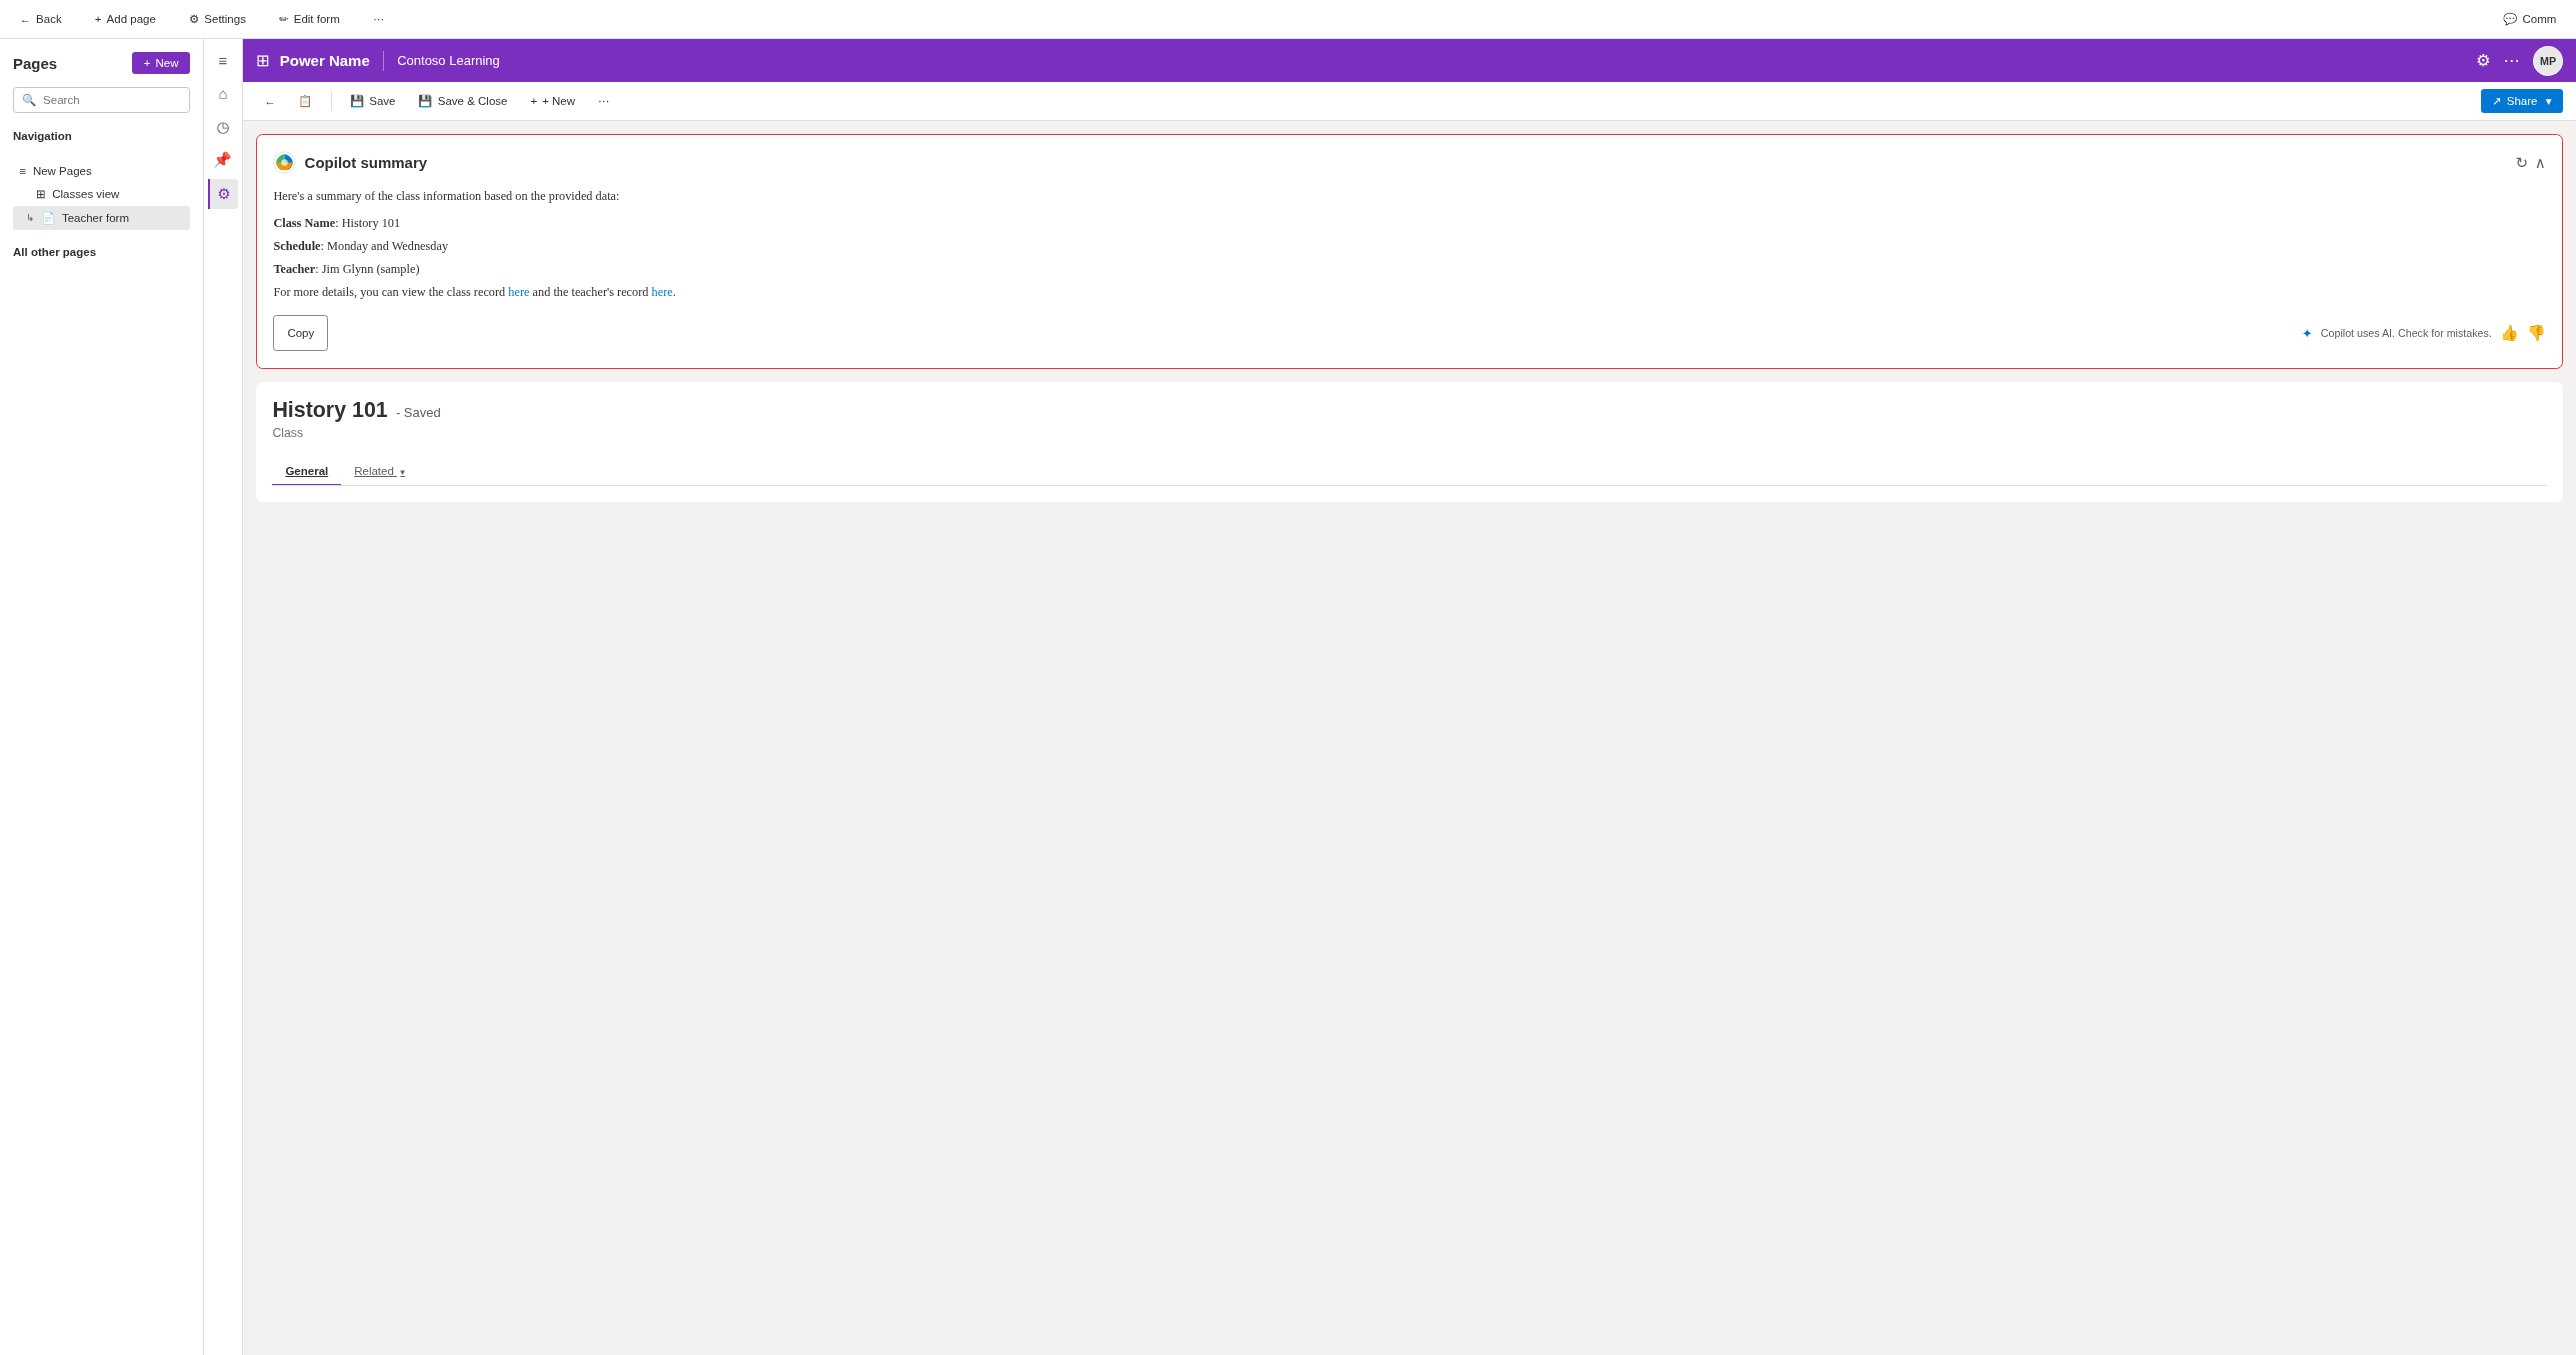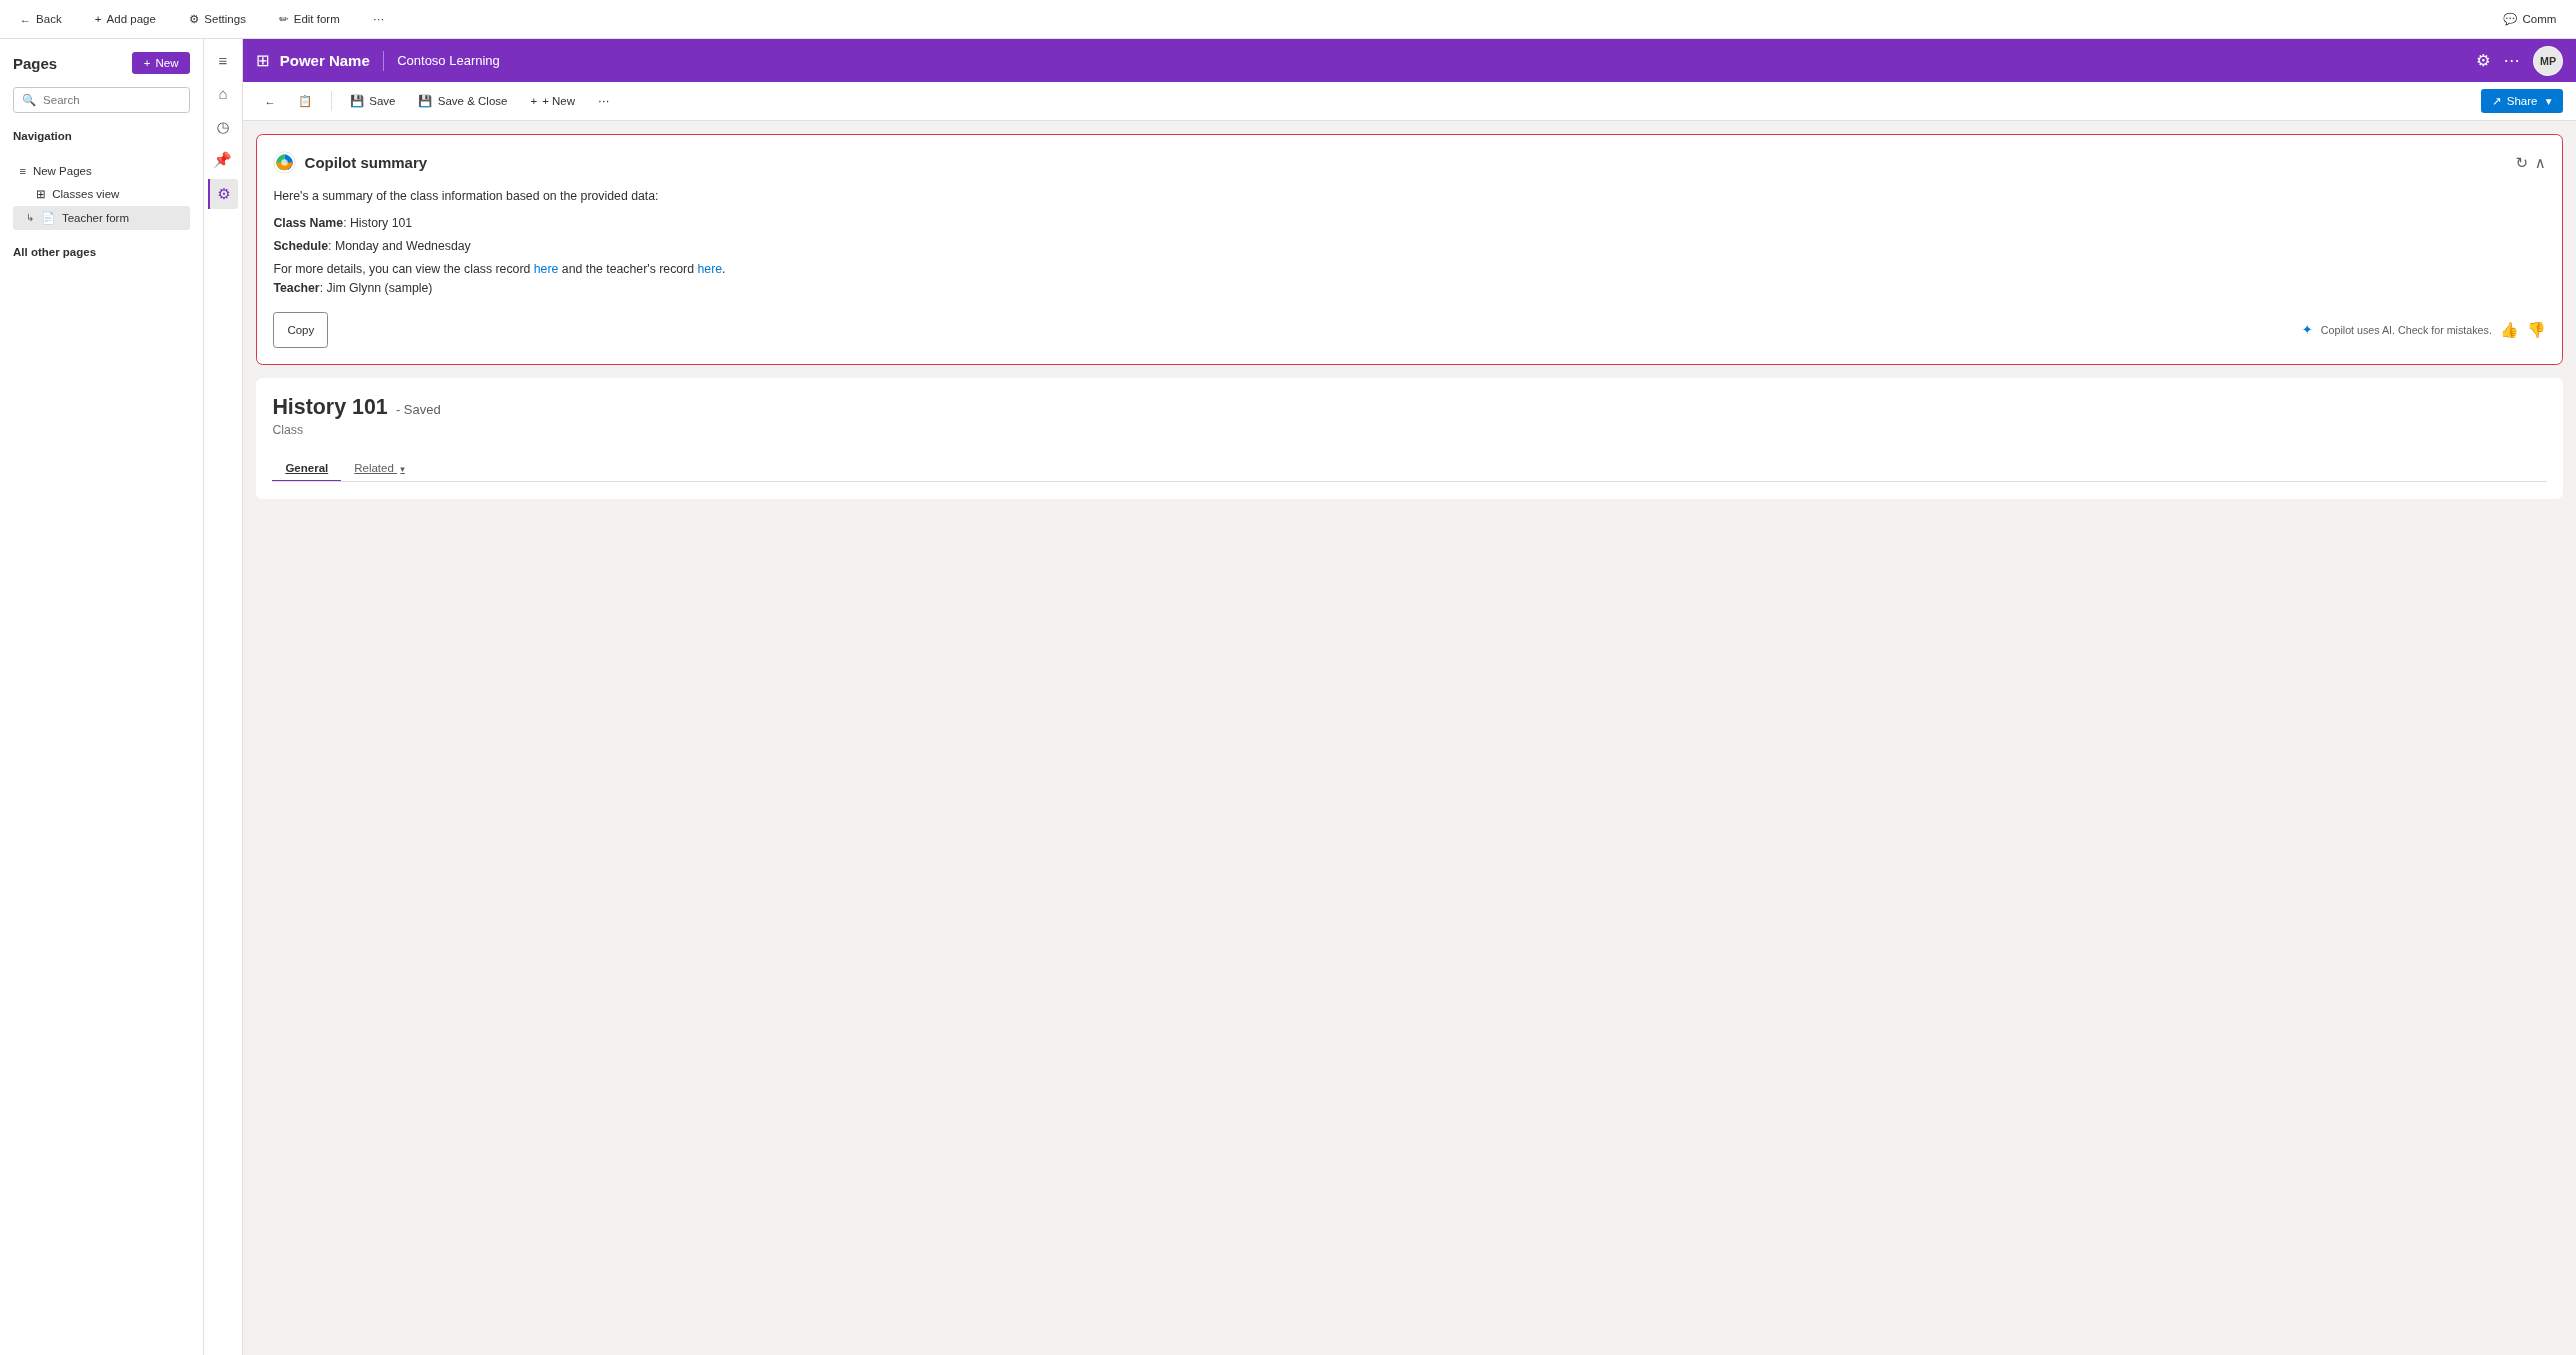--- a/index.html
+++ b/index.html
@@ -313,20 +313,21 @@
     .copilot-header-actions {
       display: flex;
       align-items: center;
       gap: 6.6px;
     }
     .copilot-body {
       font-size: 12.3px;
       color: #323130;
       line-height: 1.6;
       margin-bottom: 13px;
+      font-family: Liberation Serif, serif;
     }
     .copilot-body .label { font-weight: 700; }
     .copilot-link { color: #0078d4; text-decoration: none; cursor: pointer; }
     .copilot-footer {
       display: flex;
       align-items: center;
       justify-content: space-between;
     }
     .copy-btn {
       background: #fff;
@@ -564,25 +565,25 @@
         </div>
 
         <div class="copilot-body">
           <p style="margin-bottom:6.6px;">Here's a summary of the class information based on the provided data:</p>
           <p style="margin-bottom:3.3px;">
             <span class="label">Class Name</span><span>: </span><span>History 101</span>
           </p>
           <p style="margin-bottom:3.3px;">
             <span class="label">Schedule</span><span>: </span><span>Monday and Wednesday</span>
           </p>
+          <p style="margin-bottom:3.3px;">
+            <span class="label">Teacher</span><span>:  </span><span>Jim Glynn (sample)</span>
+          </p>
           <p style="margin-bottom:0;">
             <span>For more details, you can view the class record </span><a class="copilot-link" href="#">here</a><span> and the teacher's record </span><a class="copilot-link" href="#">here</a><span>.</span>
-          </p>
-          <p style="margin-bottom:3.3px;">
-            <span class="label">Teacher</span><span>:  </span><span>Jim Glynn (sample)</span>
           </p>
         </div>
 
         <div class="copilot-footer">
           <button class="copy-btn">Copy</button>
           <div class="copilot-feedback">
             <span class="copilot-spark">✦</span>
             <span>Copilot uses AI. Check for mistakes.</span>
             <button class="feedback-icon-btn" title="Thumbs up">👍</button>
             <button class="feedback-icon-btn" title="Thumbs down">👎</button>

